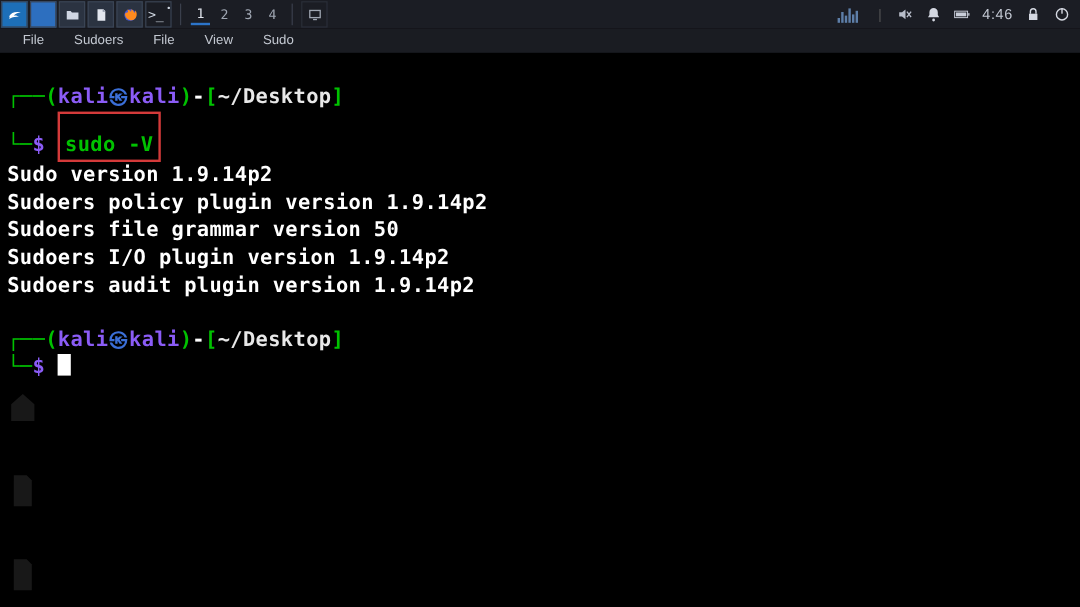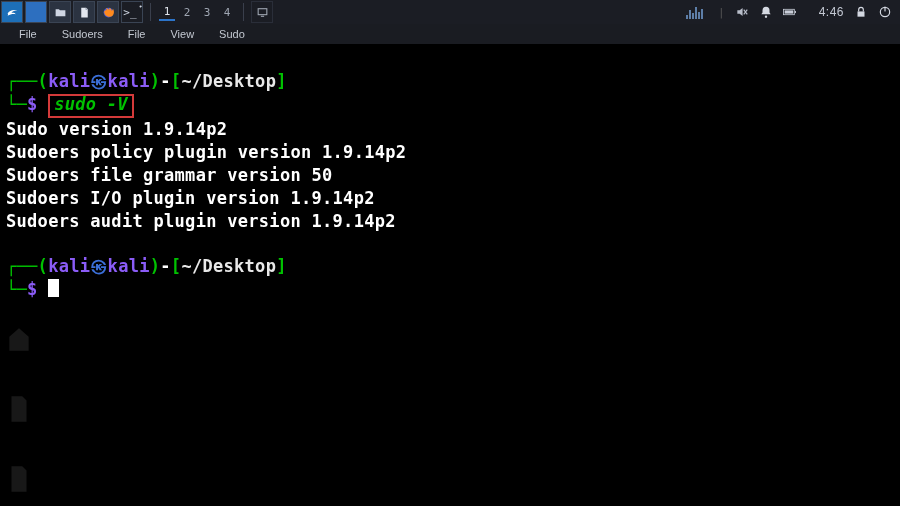--- a/index.html
+++ b/index.html
@@ -11,21 +11,21 @@
   .task-btn.kali { background:#1d6fb8; color:#fff; }
   .task-btn.term { background:#1b1d24; color:#d0d7e2; font-family:monospace; }
   .task-btn svg { width:13px; height:13px; }
   .ws-sep { width:1px; height:18px; background:#3a3f4c; margin:0 6px; }
   .ws { width:16px; height:18px; margin:0 2px; color:#9fa6b2; display:flex; align-items:center; justify-content:center; font-size:11px; }
   .ws.active { border-bottom:2px solid #2c74c9; color:#e0e4ec; }
   .xfce-right { margin-left:auto; display:flex; align-items:center; gap:10px; padding-right:8px; color:#c4c9d4; }
   .tray-icon svg { width:14px; height:14px; display:block; }
   .graph { width:22px; height:14px; display:flex; align-items:flex-end; gap:1px; }
   .graph i { width:2px; background:#5d7ea8; display:block; }
-  .clock { font-size:12px; font-family:sans-serif; letter-spacing:0.5px;margin-left:12px; }
+  .clock { font-size:12px; font-family:sans-serif; letter-spacing:0.5px; }
 
   
   .term-window { position:absolute; left:0; right:0; top:24px; bottom:0; background:#000; }
   .term-titlebar { height:22px; background:#20232b; display:flex; align-items:center; color:#c5cbd6; font-size:11px; font-family:sans-serif; }
   .term-title { position:absolute; left:0; right:0; text-align:center; pointer-events:none; }
   .win-ctrls { margin-left:auto; display:flex; gap:6px; padding-right:6px; }
   .win-dot { width:12px; height:12px; border-radius:50%; }
   .win-dot.min { background:#3b4050; }
   .win-dot.max { background:#3b4050; }
   .win-dot.close { background:#2c5fae; }
@@ -35,21 +35,21 @@
 
   .term-body { position:absolute; left:0; right:0; top:42px; bottom:0; background:#000; padding:4px 6px; font-size:17px; line-height:1.35; color:#fff; white-space:pre; letter-spacing:0.3px; }
   .term-body { font-weight:700; }
 
   .blue  { color:#8b5cf6; }
   .green { color:#00c200; }
   .white { color:#ffffff; }
   .cyanpath { color:#e8e8e8; }
 
   .prompt-icon { color:#3b6fd8; }
-  .highlight-box { border:2px solid #d43a3a; padding:0 4px 2px 4px; display:inline-block; line-height:1.05;font-style:italic; }
+  .highlight-box { border:2px solid #d43a3a; padding:18px 4px 2px 4px; display:inline-block; line-height:1.05; }
 
   .cursor { display:inline-block; width:11px; height:18px; background:#fff; vertical-align:-2px; }
 
   
   .desktop-icons { position:absolute; left:6px; top:300px; display:flex; flex-direction:column; gap:34px; opacity:0.18; pointer-events:none; }
   .di { width:30px; height:36px; }
   .di svg { width:26px; height:30px; }
 </style>
 </head>
 <body>

